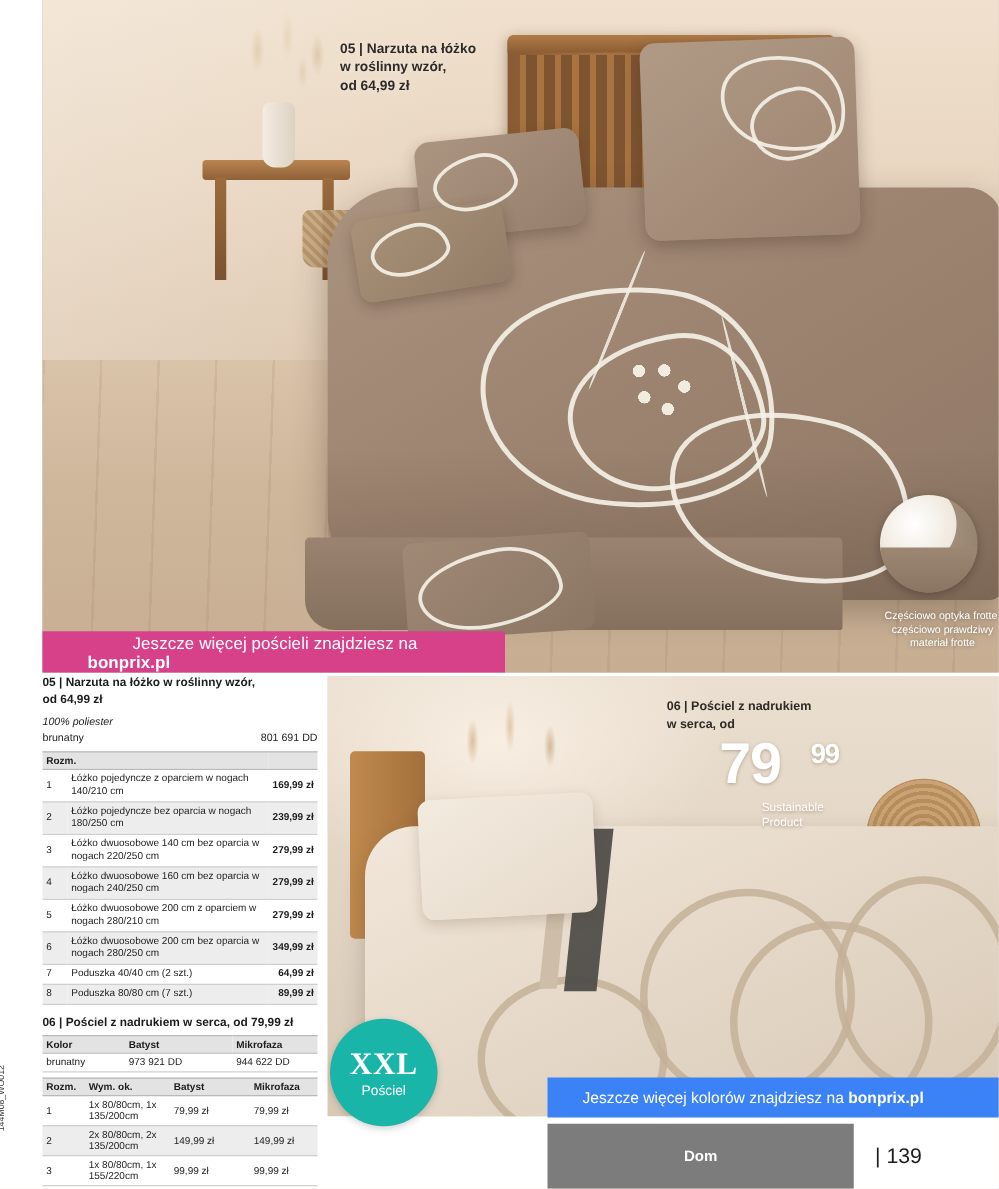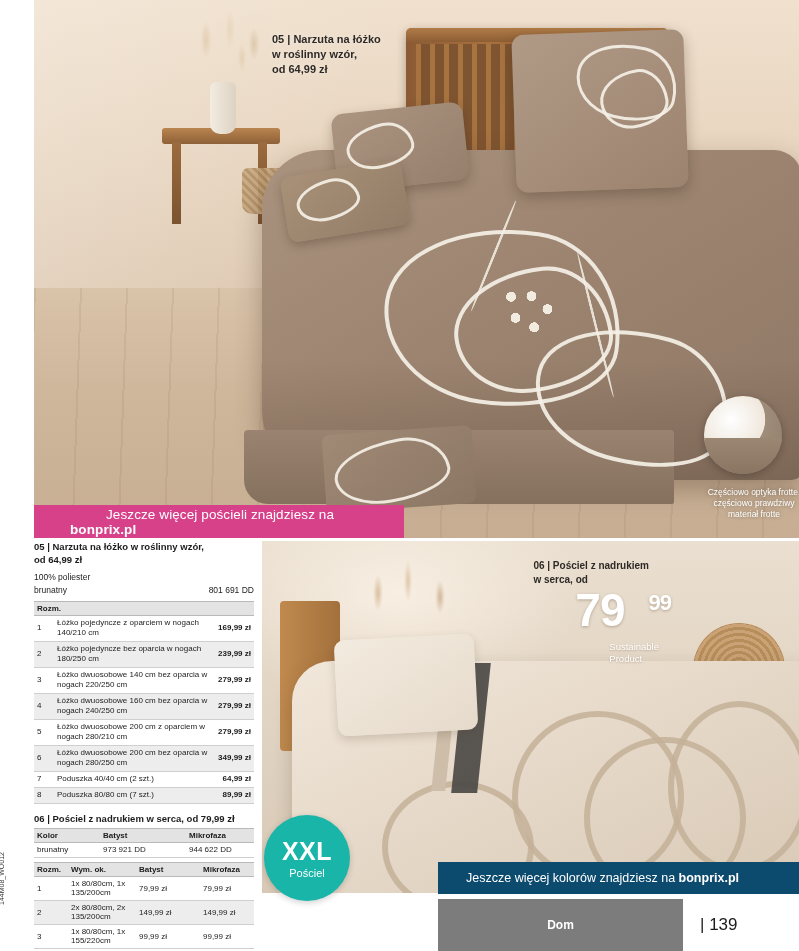--- a/index.html
+++ b/index.html
@@ -253,20 +253,21 @@
     font-size: 9.5px;
     font-weight: bold;
     color: #1c1c1c;
     line-height: 1.35;
   }
   .prod-sub {
     font-size: 8.5px;
     color: #1c1c1c;
     margin-top: 5px;
     line-height: 1.4;
+    font-style: italic;
   }
   .prod-row {
     display: flex;
     justify-content: space-between;
     font-size: 8.5px;
     color: #1c1c1c;
     margin-top: 1px;
   }
   table.sizes {
     width: 220px;
@@ -439,29 +440,29 @@
     width: 86px; height: 86px;
     border-radius: 50%;
     background: #19b5a8;
     color: #ffffff;
     display: flex;
     flex-direction: column;
     align-items: center;
     justify-content: center;
     box-shadow: 0 2px 6px rgba(0,0,0,0.18);
   }
-  .xxl-badge .big { font-size: 25px; font-weight: bold; letter-spacing: .5px; }
+  .xxl-badge .big { font-size: 25px; font-weight: bold; letter-spacing: .5px; font-family: Liberation Serif, serif; }
   .xxl-badge .small { font-size: 11px; margin-top: 1px; }
 
   
   .promo-band2 {
     position: absolute;
     left: 438px; top: 862px;
     width: 361px; height: 32px;
-    background: #0c4a6e;
+    background: #3b82f6;
     display: flex;
     align-items: center;
   }
   .promo-band2 span {
     color: #ffffff;
     font-size: 12.5px;
     padding-left: 14px;
   }
   .promo-band2 b { font-weight: bold; }
 

